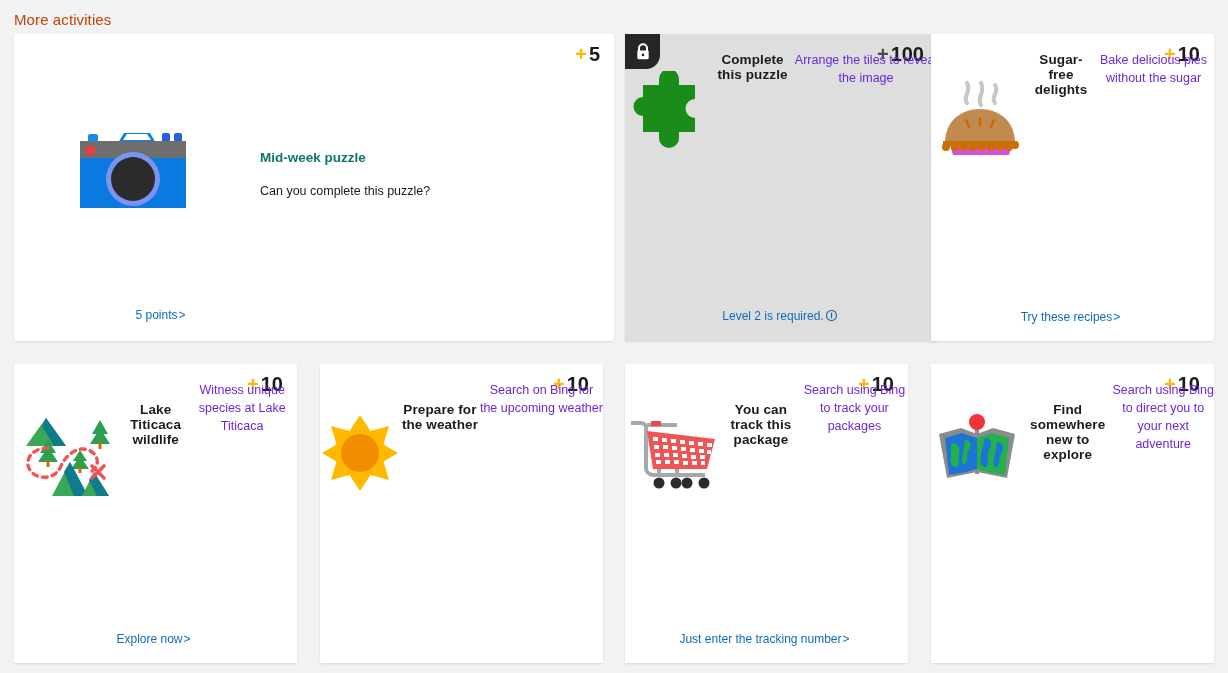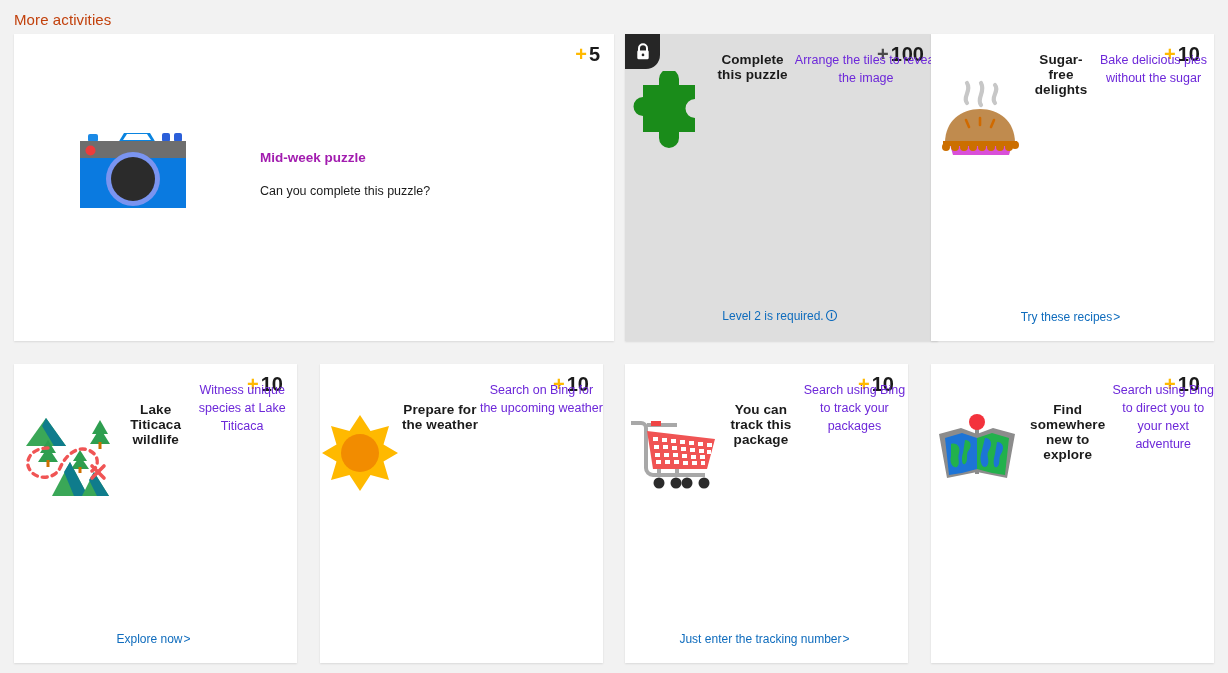--- a/index.html
+++ b/index.html
@@ -118,21 +118,21 @@
     top: 92px;
     width: 130px;
     height: 90px;
   }
   #card-midweek .mw-title {
     position: absolute;
     left: 246px;
     top: 116px;
     font-size: 13.5px;
     font-weight: bold;
-    color: #a21caf;
+    color: #0f766e;
   }
   #card-midweek .mw-desc {
     position: absolute;
     left: 246px;
     top: 150px;
     font-size: 12.5px;
     color: #1b1b1b;
   }
   #card-midweek .card-link { bottom: 19px; left: 0; right: 307px; }
 
@@ -173,20 +173,23 @@
         <path d="M53 8 L73 8 L77 14 L49 14 Z" fill="#ffffff"></path>
         <rect x="6" y="15" width="106" height="19" fill="#6e6e6e"></rect>
         <rect x="6" y="32" width="106" height="50" fill="#0a7ae0"></rect>
         <circle cx="16.5" cy="24.5" r="5" fill="#ee3b3b"></circle>
         <circle cx="59" cy="53" r="27" fill="#7a94f0"></circle>
         <circle cx="59" cy="53" r="22" fill="#2b2b2b"></circle>
       </svg>
     </div>
     <div class="mw-title">Mid-week puzzle</div>
     <div class="mw-desc">Can you complete this puzzle?</div>
+    <a class="card-link">
+      <span>5 points</span><span class="chev">&gt;</span>
+    </a>
   </div>
 
   <div class="card locked std" id="card-puzzle">
     <div class="lock-badge">
       <svg width="16" height="18" viewBox="0 0 16 18">
         <path d="M4 8 V5.2 a4 4 0 0 1 8 0 V8" fill="none" stroke="#ffffff" stroke-width="2"></path>
         <rect x="2.3" y="7.6" width="11.4" height="8.6" rx="1.1" fill="#ffffff"></rect>
         <circle cx="8" cy="11.9" r="1.35" fill="#262626"></circle>
       </svg>
     </div>

